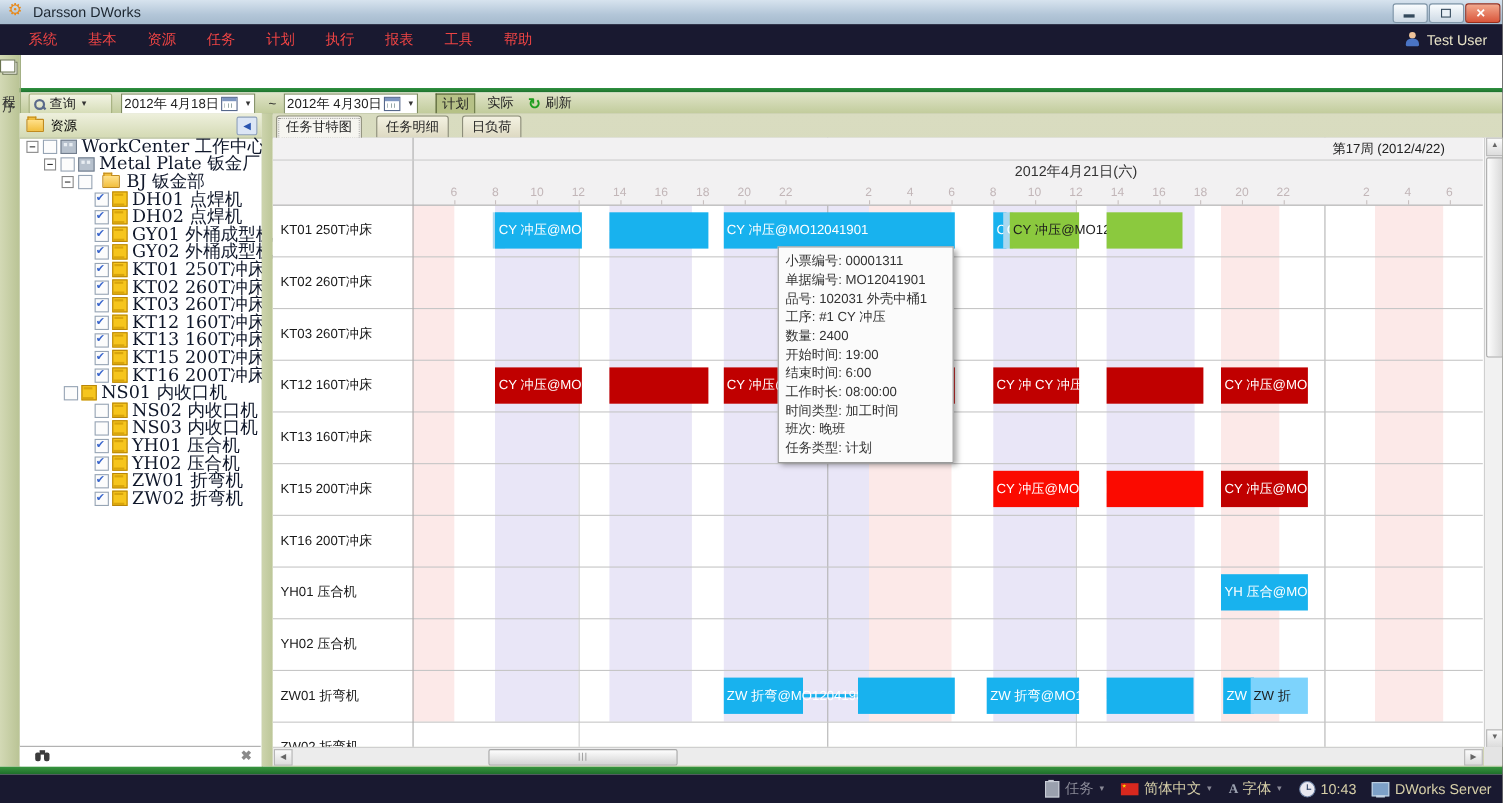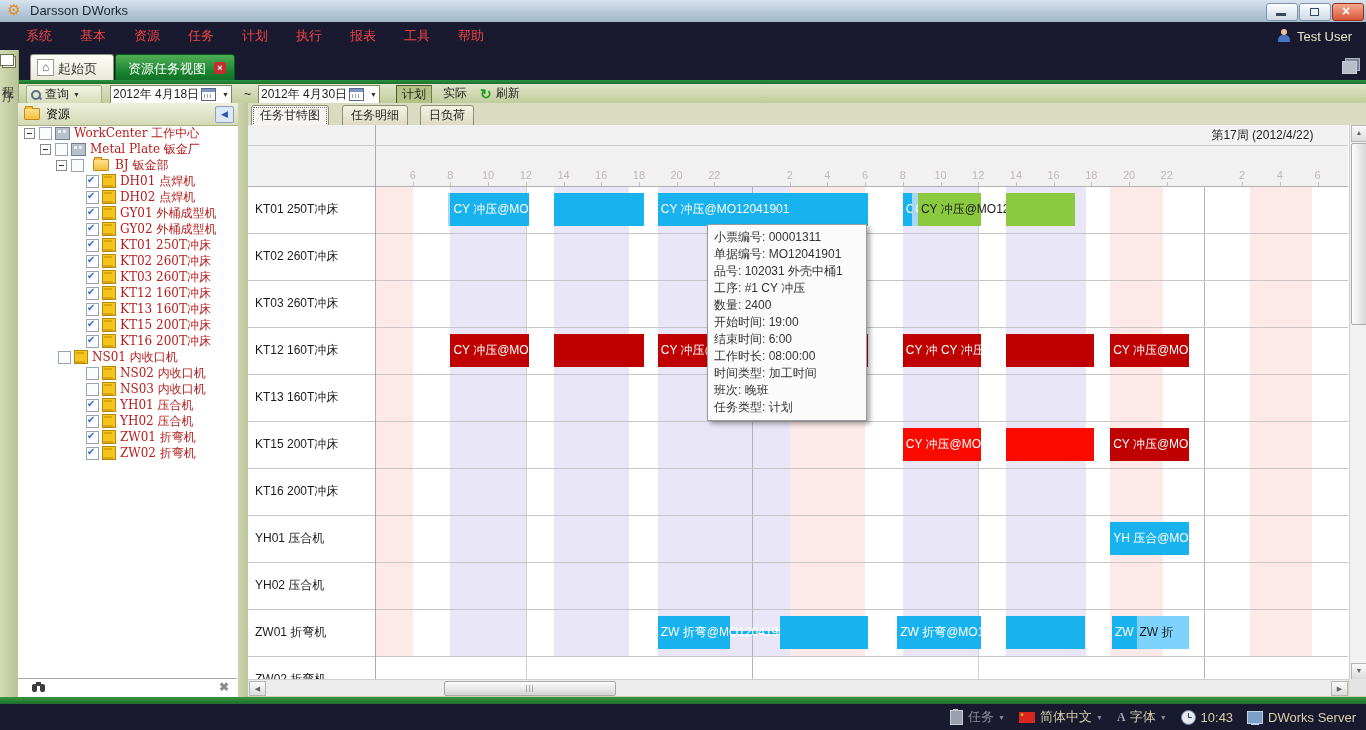--- a/index.html
+++ b/index.html
@@ -76,21 +76,21 @@
 
   
   #res-panel{left:18px;top:103px;width:220px;height:594px;background:#fff;border-right:1px solid #9aa878;}
   #res-header{position:absolute;left:0;top:0;width:220px;height:22px;background:linear-gradient(#eef0dd,#d4dab4);
     border-bottom:1px solid #a8b284;display:flex;align-items:center;}
   .folder-icon{position:relative;width:14px;height:10px;background:linear-gradient(#ffe08a,#f2bf3e);border:1px solid #c08a1e;border-radius:1px;margin:0 6px;}
   .folder-icon::before{content:"";position:absolute;left:0;top:-3px;width:6px;height:2px;background:#f2bf3e;border:1px solid #c08a1e;border-bottom:none;}
   #collapse-btn{position:absolute;right:4px;top:3px;width:17px;height:15px;background:#dce6f5;border:1px solid #8ea0bc;
     color:#2a55b0;font-size:9px;text-align:center;line-height:14px;border-radius:2px;}
   #tree{position:absolute;left:0;top:22px;width:244px;height:554px;overflow:hidden;
-    font-family:"DejaVu Serif",serif;font-size:12px;color:#b91c1c;}
+    font-family:"DejaVu Serif",serif;font-size:16px;color:#0f172a;}
   .tnode{position:relative;height:16px;display:flex;align-items:center;white-space:nowrap;}
   .expander{width:9px;height:9px;border:1px solid #888;background:#fff;position:relative;margin-right:4px;flex:none;}
   .expander::before{content:"";position:absolute;left:2px;top:4px;width:5px;height:1px;background:#333;}
   .cb{width:11px;height:11px;border:1px solid #96a4b4;background:#fcfcfc;position:relative;margin-right:3px;flex:none;}
   .cb.checked::before{content:"✔";position:absolute;left:0;top:-2px;font-size:10px;color:#3a66cc;}
   .fact-icon{width:13px;height:11px;background:#b7c1cd;border:1px solid #727e8e;margin-right:4px;flex:none;position:relative;}
   .fact-icon::before{content:"";position:absolute;left:2px;top:2px;width:3px;height:3px;background:#e8edf2;box-shadow:5px 0 #e8edf2;}
   .mach-icon{width:12px;height:12px;background:#f6c51d;border:1px solid #b8860b;margin-right:4px;flex:none;position:relative;}
   .mach-icon::before{content:"";position:absolute;left:1px;top:1px;width:8px;height:2px;background:#d9a50c;}
   .mach-icon::after{content:"";position:absolute;left:0;bottom:0;width:10px;height:2px;background:#d9a50c;}
@@ -186,31 +186,20 @@
         <div class="menu-item">报表</div>
         <div class="menu-item">工具</div>
         <div class="menu-item">帮助</div>
       </div>
     <div id="user-box">
       <span class="person-icon"></span>
       <span>Test User</span>
     </div>
   </div>
 
-  <div class="abs" id="tabstrip">
-    <div id="tab-home">
-      <span class="home-icon"></span>
-      <span class="lbl">起始页</span>
-    </div>
-    <div id="tab-active">
-      <span class="lbl">资源任务视图</span>
-      <span class="close-icon"></span>
-    </div>
-    <span class="cascade-icon"></span>
-  </div>
   <div class="abs" id="green-line"></div>
 
   <div class="abs" id="toolbar">
     <div class="tb" id="query-btn">
       <span class="mag-icon"></span>
       <span>查询</span>
       <span class="arr-down">▼</span>
     </div>
     <div class="tb datefield" id="date-from">
       <span>2012年 4月18日</span>
@@ -412,20 +401,21 @@
         <div class="hour-label" style="left: 315.5px;">14</div>
         <div class="tick" style="left: 315.5px;"></div>
         <div class="hour-label" style="left: 353.2px;">16</div>
         <div class="tick" style="left: 353.2px;"></div>
         <div class="hour-label" style="left: 390.9px;">18</div>
         <div class="tick" style="left: 390.9px;"></div>
         <div class="hour-label" style="left: 428.6px;">20</div>
         <div class="tick" style="left: 428.6px;"></div>
         <div class="hour-label" style="left: 466.3px;">22</div>
         <div class="tick" style="left: 466.3px;"></div>
+        <div class="date-label" style="left: 504px; width: 452.4px;">2012年4月21日(六)</div>
         <div class="hour-label" style="left: 541.7px;">2</div>
         <div class="tick" style="left: 541.7px;"></div>
         <div class="hour-label" style="left: 579.4px;">4</div>
         <div class="tick" style="left: 579.4px;"></div>
         <div class="hour-label" style="left: 617.1px;">6</div>
         <div class="tick" style="left: 617.1px;"></div>
         <div class="hour-label" style="left: 654.8px;">8</div>
         <div class="tick" style="left: 654.8px;"></div>
         <div class="hour-label" style="left: 692.5px;">10</div>
         <div class="tick" style="left: 692.5px;"></div>

